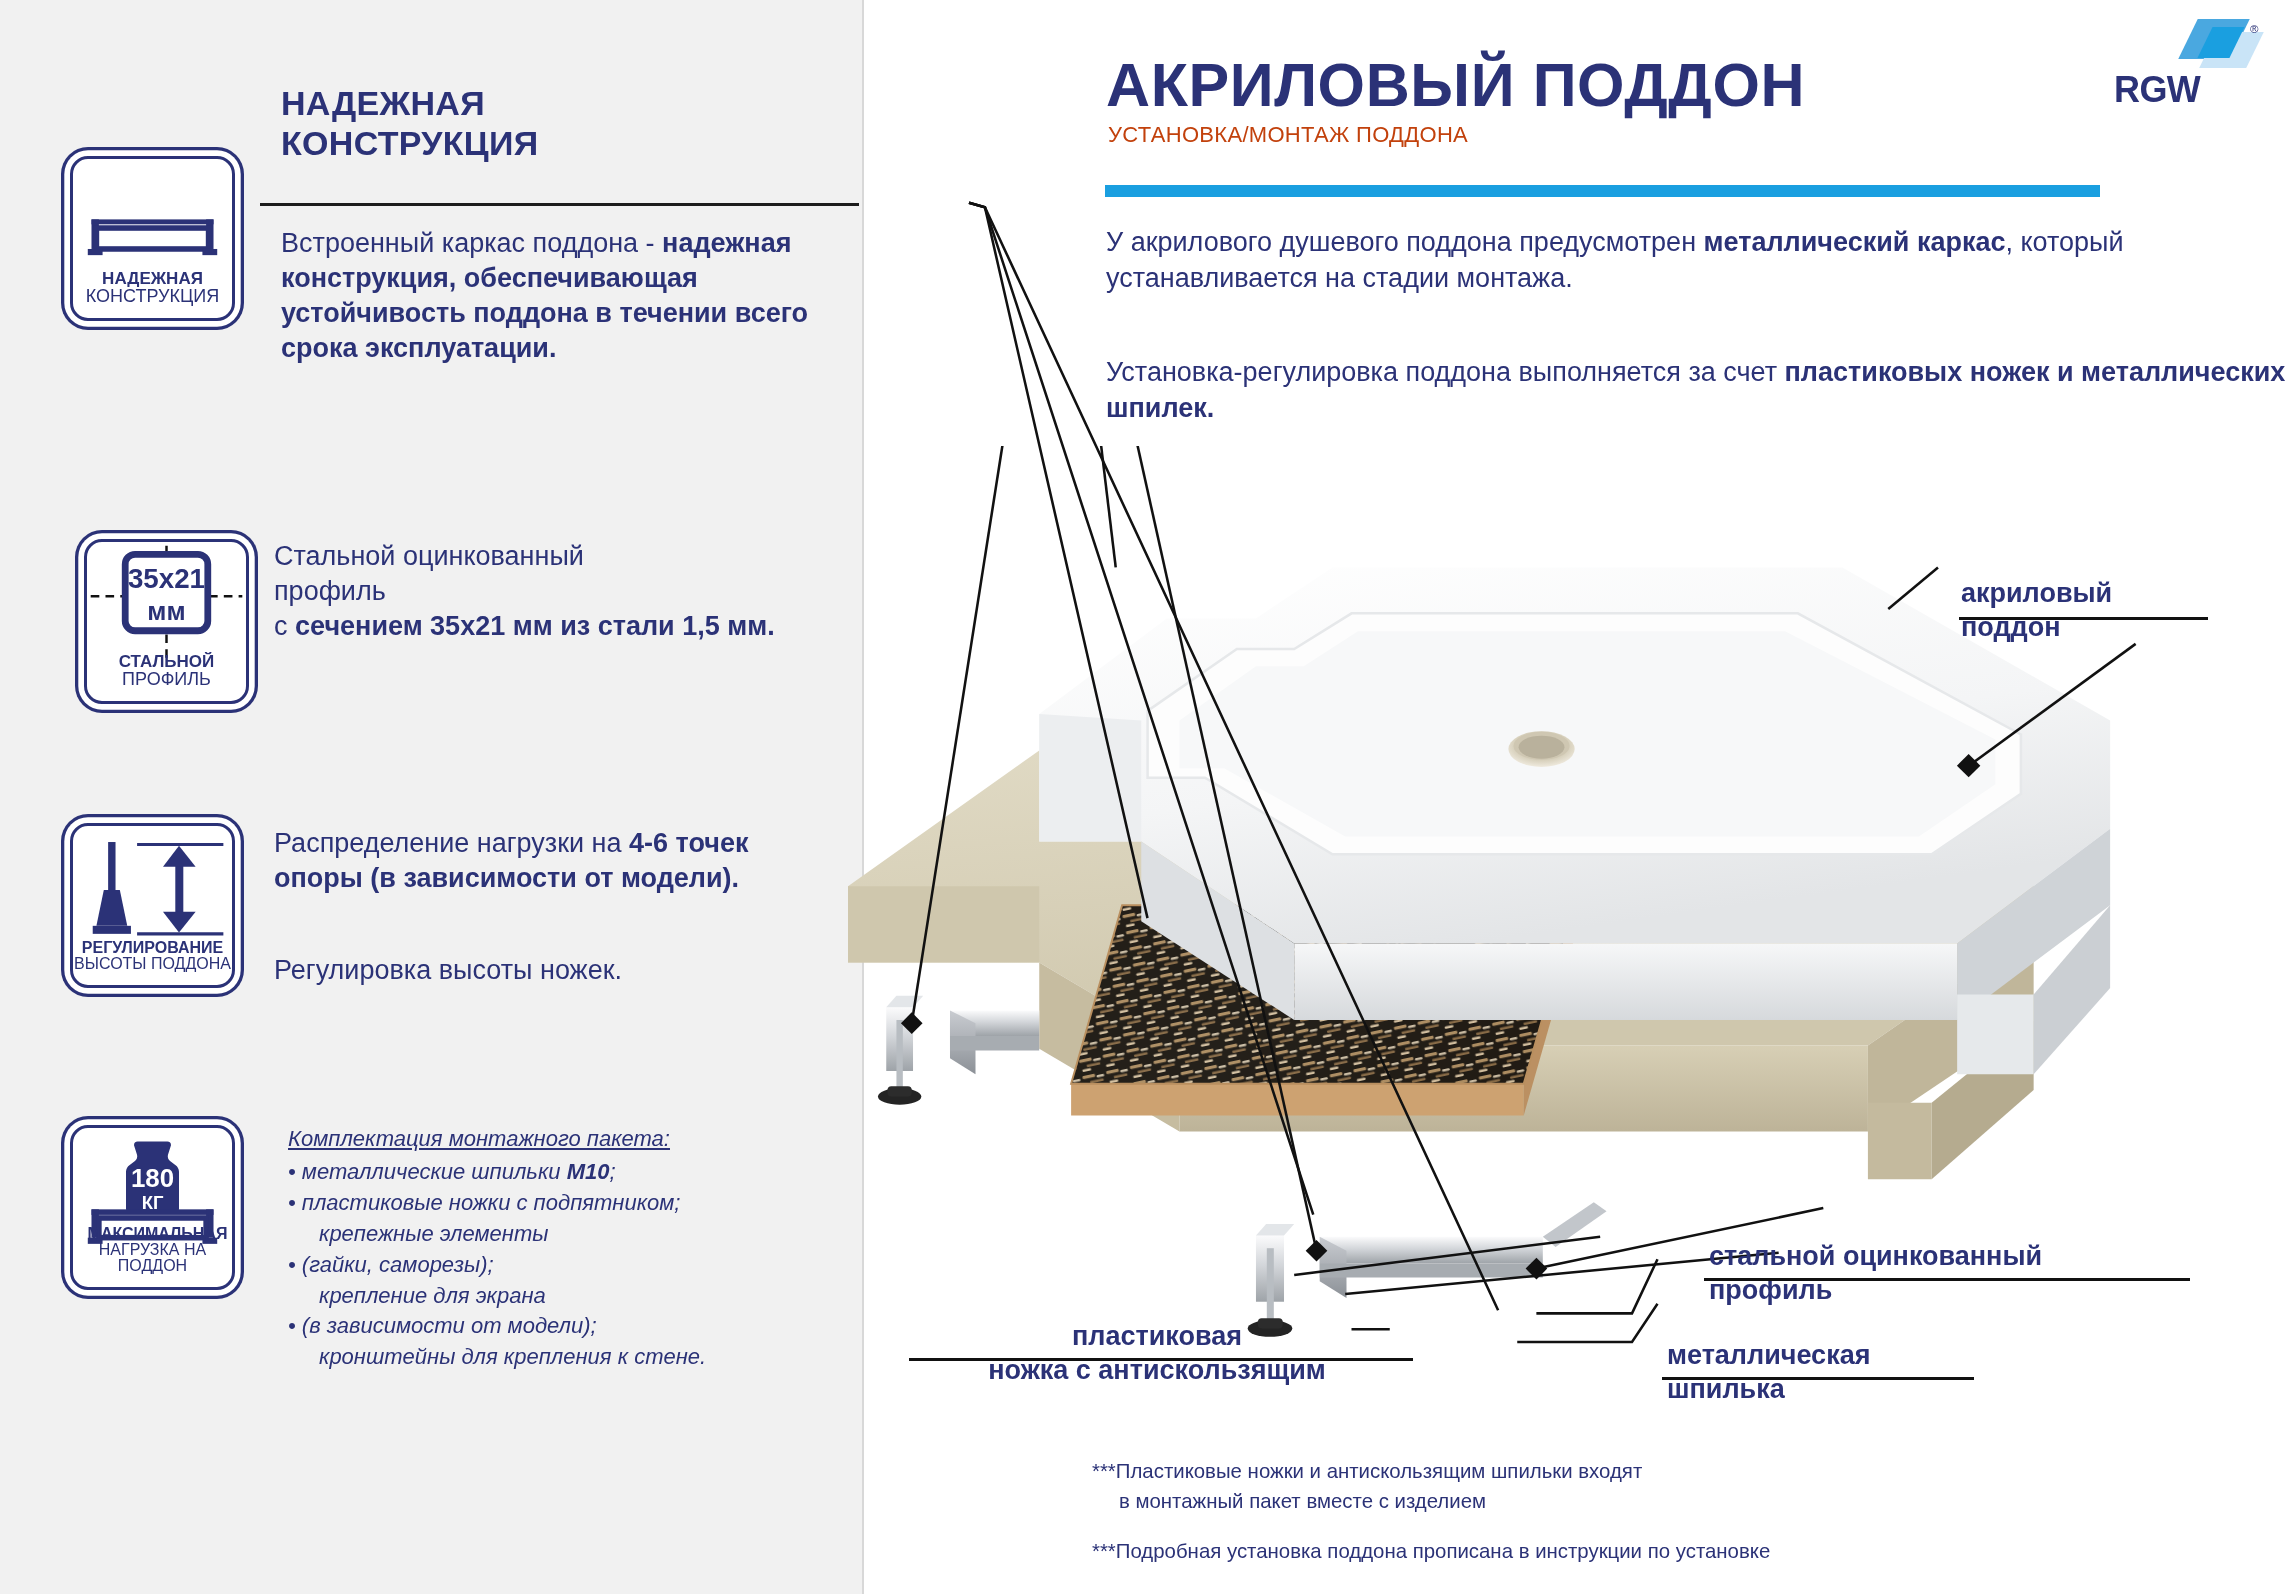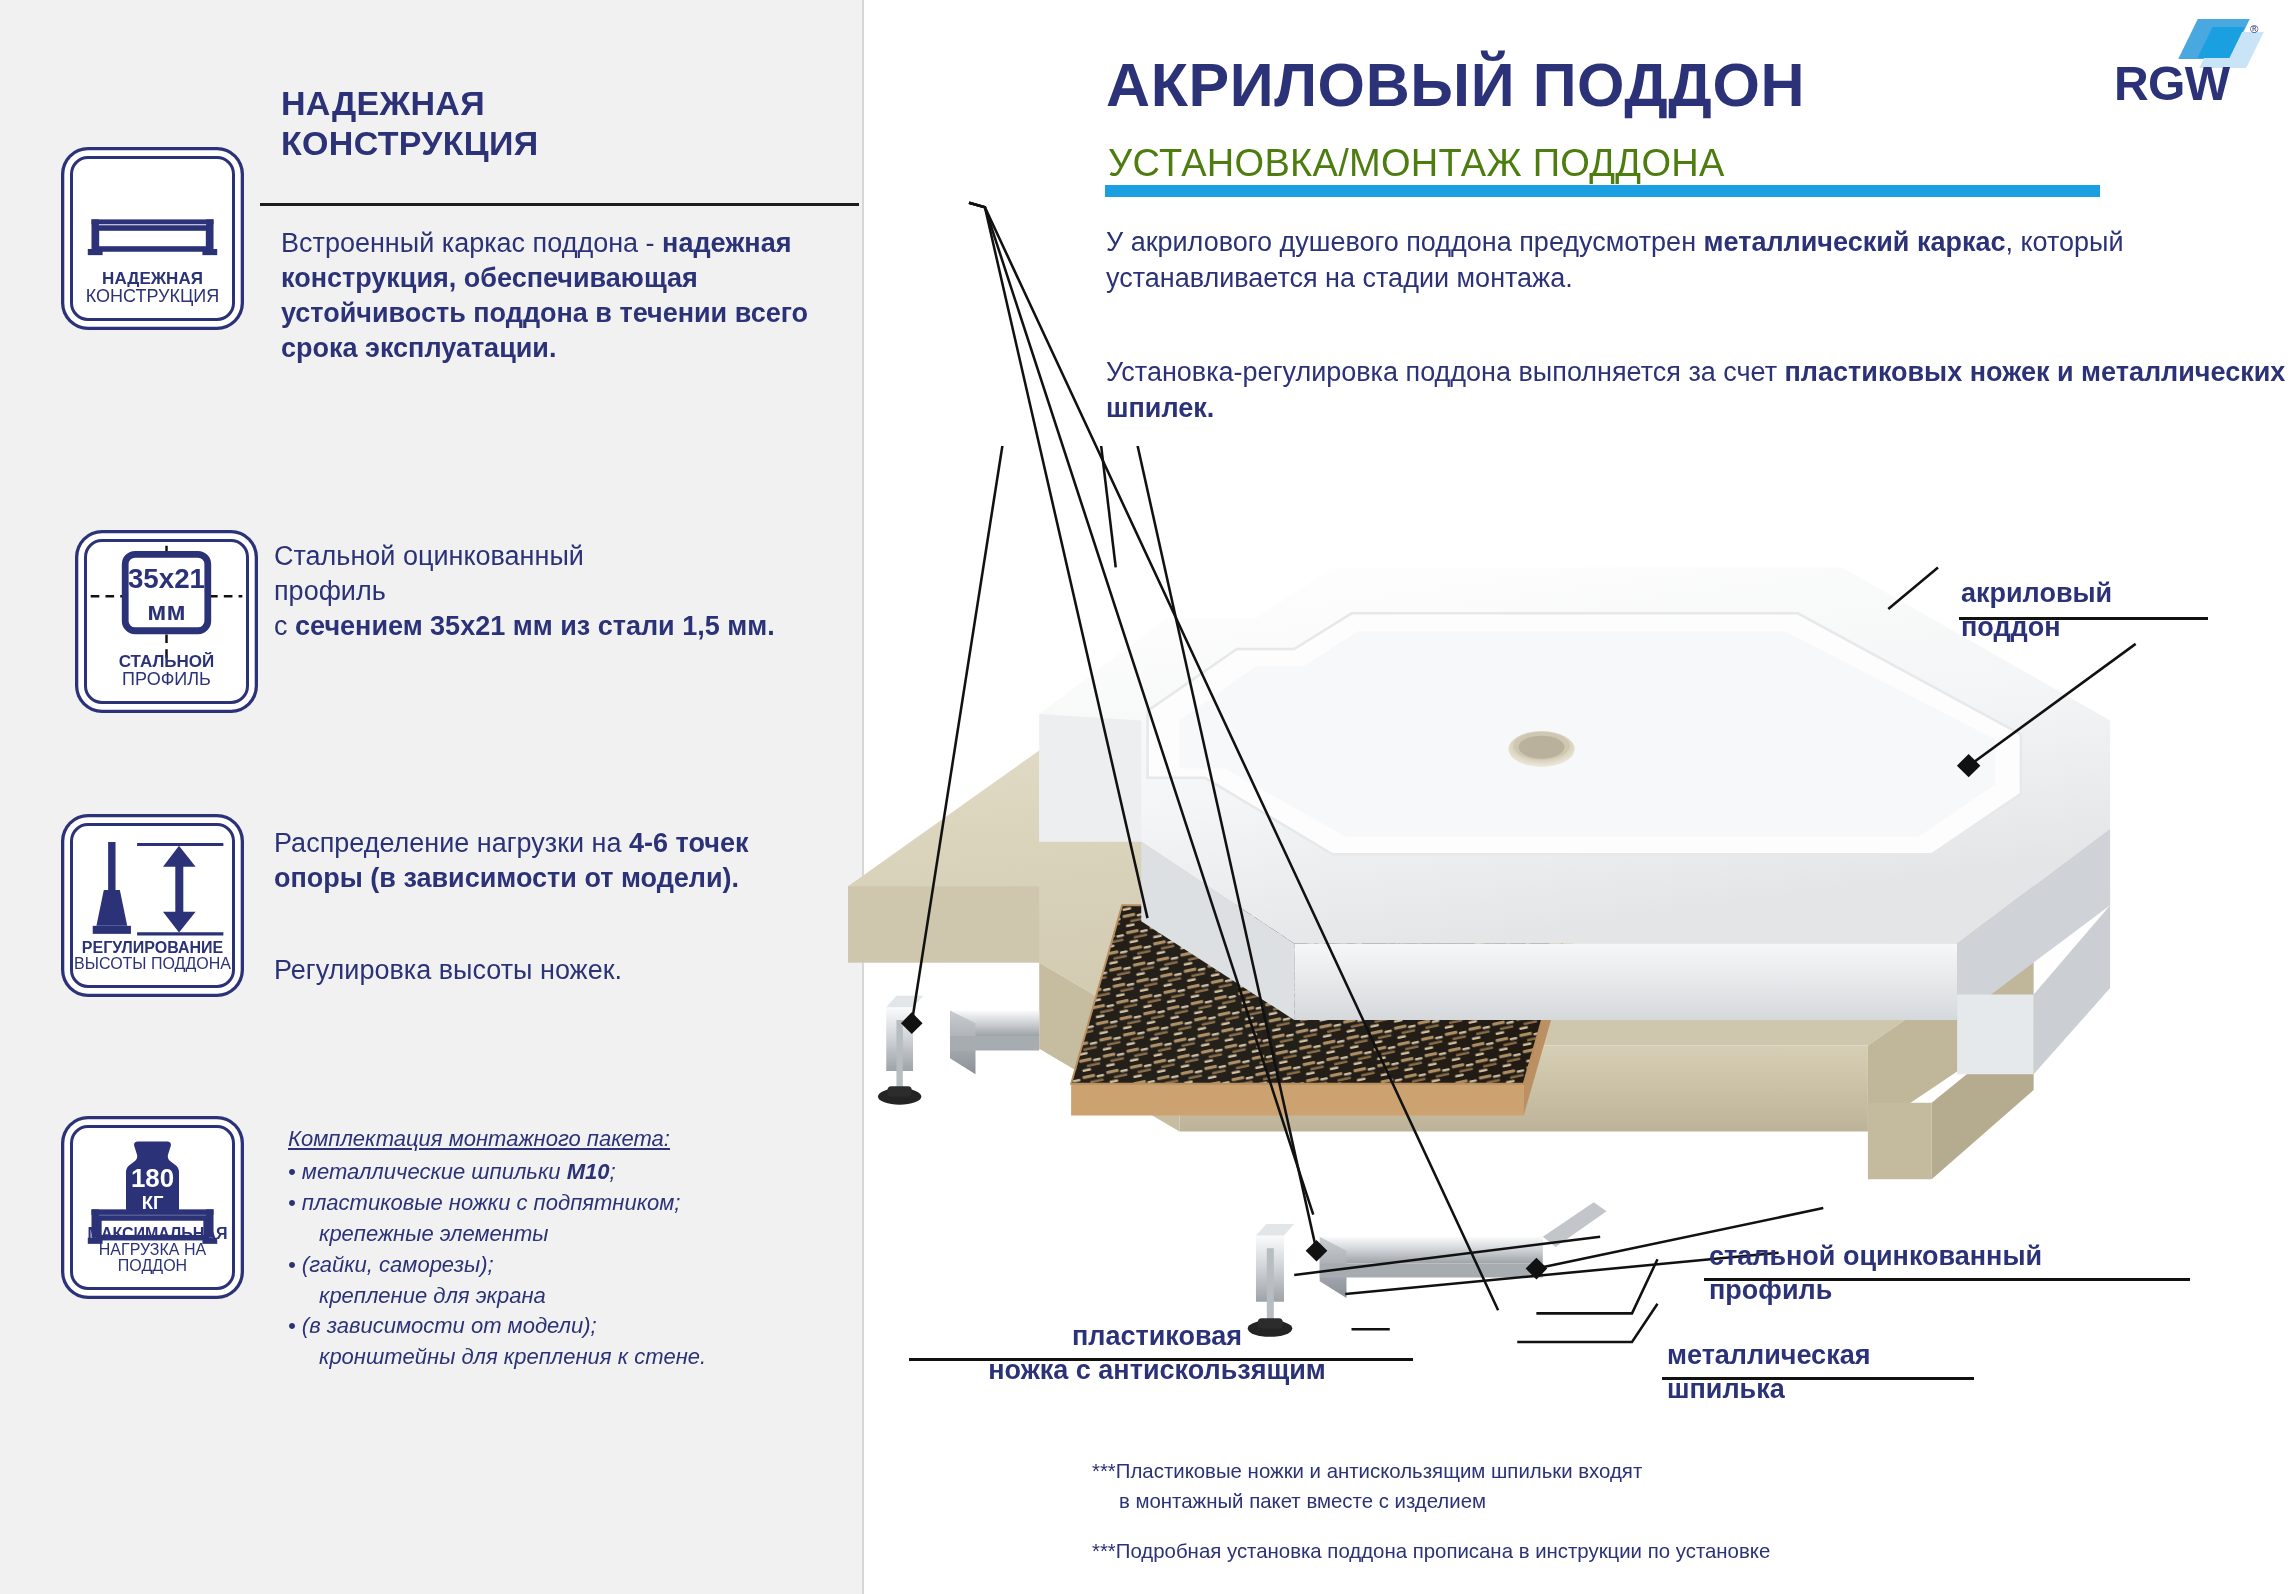--- a/index.html
+++ b/index.html
@@ -67,34 +67,33 @@
   .feat-text b { font-weight: bold; }
 
   
   .title-main {
     position: absolute; left: 1106px; top: 50px;
     font-size: 61px; font-weight: bold; color: #2b3277;
     letter-spacing: 0.6px;
   }
   .title-sub {
     position: absolute; left: 1108px; top: 122px;
-    font-size: 38px; font-weight: normal; color: #4d7c0f;
+    font-size: 22px; font-weight: normal; color: #c2410c;
     letter-spacing: 0.3px;
-    margin-top: 20px;
   }
   .title-bar {
     position: absolute; left: 1105px; top: 185px;
     width: 995px; height: 11.5px; background: #1a9fe0;
   }
 
   
   .logo { position: absolute; left: 2114px; top: 18px; width: 147px; height: 96px; }
   .logo-text {
     position: absolute; left: 0; bottom: 2.6px;
-    font-size: 48px; font-weight: bold; color: #2b3277;
+    font-size: 36px; font-weight: bold; color: #2b3277;
     letter-spacing: -0.6px;
   }
   .pgram { position: absolute; }
   .pgram-a { left: 74px; top: 1.3px; width: 52px; height: 40px;
     background: #4aa8e0; transform: skewX(-26deg); }
   .pgram-b { left: 94px; top: 14px; width: 47px; height: 36px;
     background: #c9e4f7; transform: skewX(-26deg); }
   .pgram-c { left: 91px; top: 9px; width: 32px; height: 31px;
     background: #1a9fe0; transform: skewX(-26deg); }
   .reg-mark { position:absolute; left: 136px; top: 5.1px; font-size: 11.5px; color:#2b3277;}

